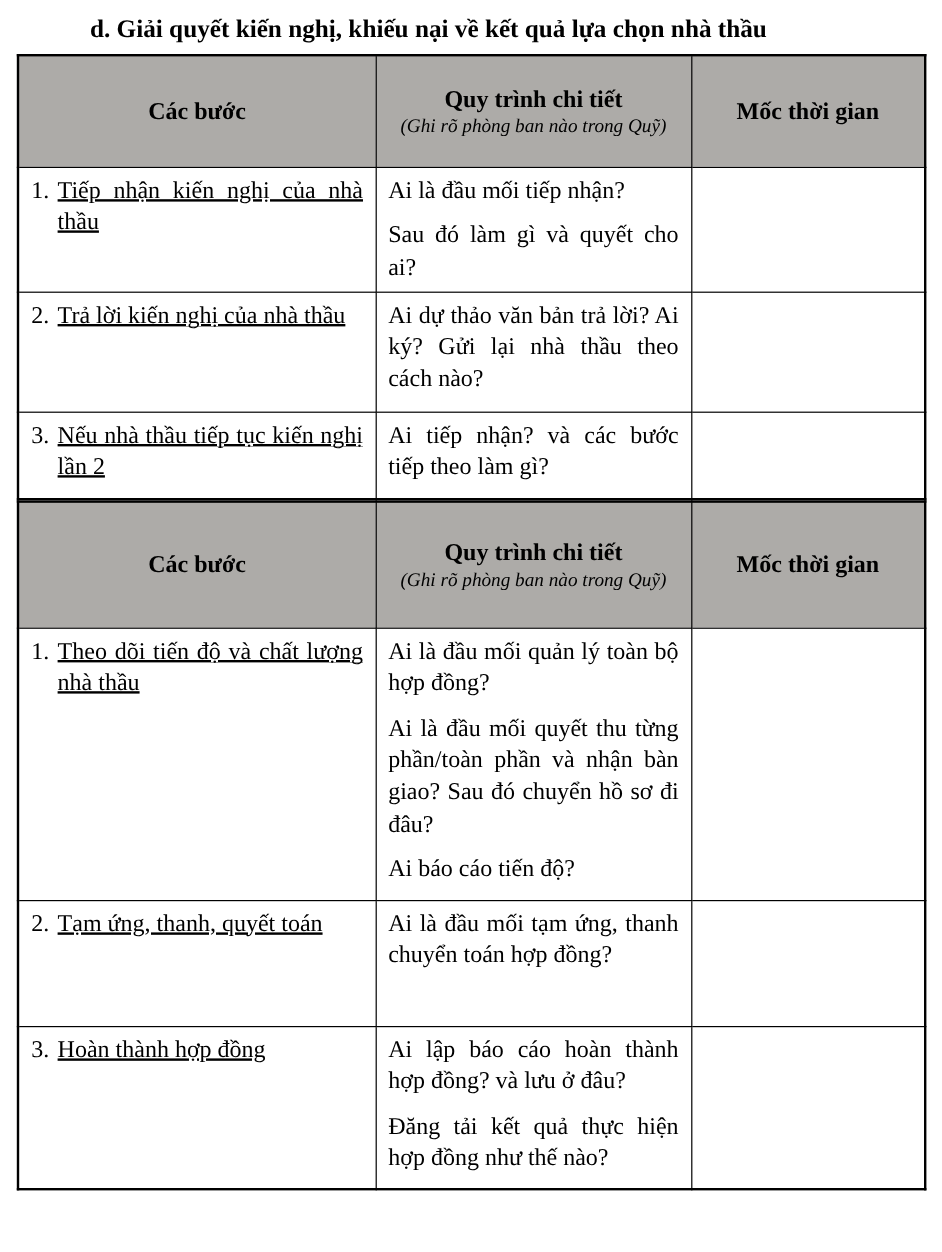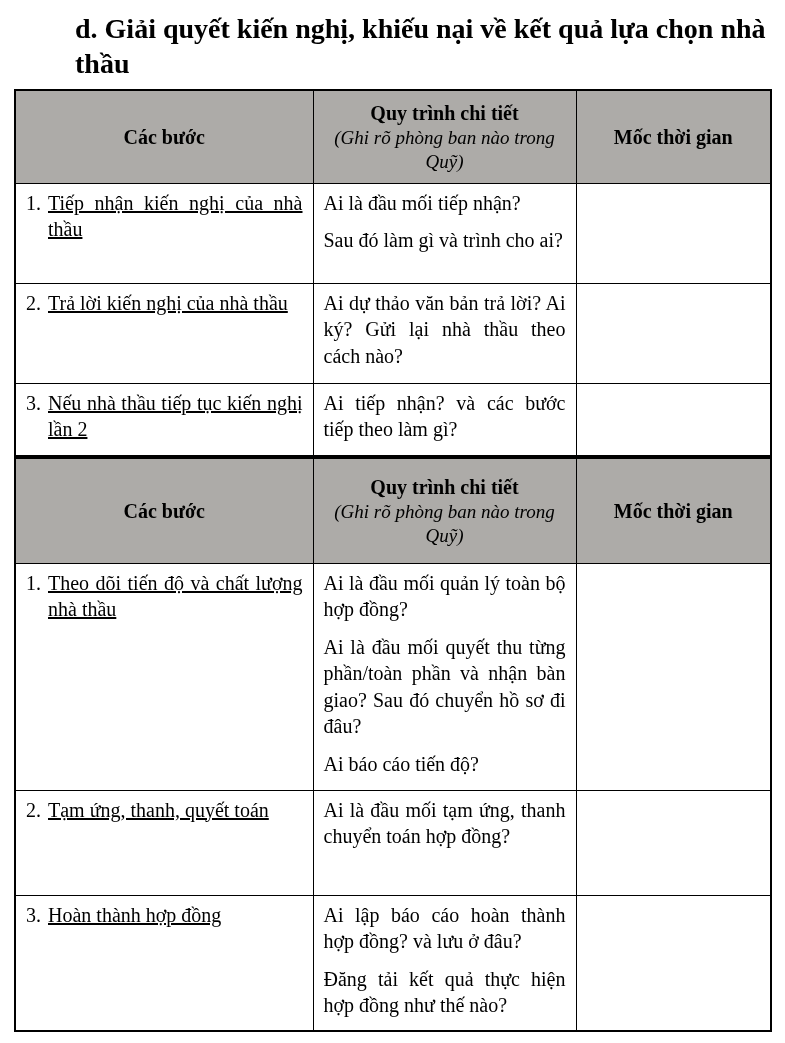--- a/index.html
+++ b/index.html
@@ -10,21 +10,21 @@
     font-family: "Liberation Serif", "DejaVu Serif", serif;
   }
   .page {
     width: 785px;
     height: 1043px;
     padding: 8px 15px 0 14px;
     overflow: hidden;
     background: #ffffff;
   }
   .section-heading {
-    font-size: 28px;
+    font-size: 21px;
     font-weight: bold;
     line-height: 1.25;
     margin: 0 0 8px 61px;
     padding-top: 3px;
   }
   .section-heading.second {
     margin-top: 14px;
     margin-bottom: 9px;
   }
   table.proc-table {
@@ -48,21 +48,21 @@
     vertical-align: middle;
     font-weight: bold;
     font-size: 20px;
     line-height: 1.3;
     padding: 2px 8px;
     margin-left: 42px;
   }
   .h-note {
     font-weight: normal;
     font-style: italic;
-    font-size: 19px;
+    font-size: 16px;
     line-height: 1.25;
     text-align: center;
   }
   
   .t1 thead tr { height: 93px; }
   .t1 tr.row-0 td { height: 100px; }
   .t1 tr.row-1 td { height: 100px; }
   .t1 tr.row-2 td { height: 73px; }
   
   .t2 thead tr { height: 105px; }
@@ -121,21 +121,21 @@
     <tbody>
       <tr class="row-0">
         <td class="step-cell">
           <div class="step">
             <span class="num">1.</span>
             <span class="step-text">Tiếp nhận kiến nghị của nhà thầu</span>
           </div>
         </td>
         <td class="detail-cell">
           <p>Ai là đầu mối tiếp nhận?</p>
-          <p>Sau đó làm gì và trình cho ai?</p>
+          <p>Sau đó làm gì và quyết cho ai?</p>
         </td>
         <td class="milestone-cell"></td>
       </tr>
       <tr class="row-1">
         <td class="step-cell">
           <div class="step">
             <span class="num">2.</span>
             <span class="step-text">Trả lời kiến nghị của nhà thầu</span>
           </div>
         </td>

